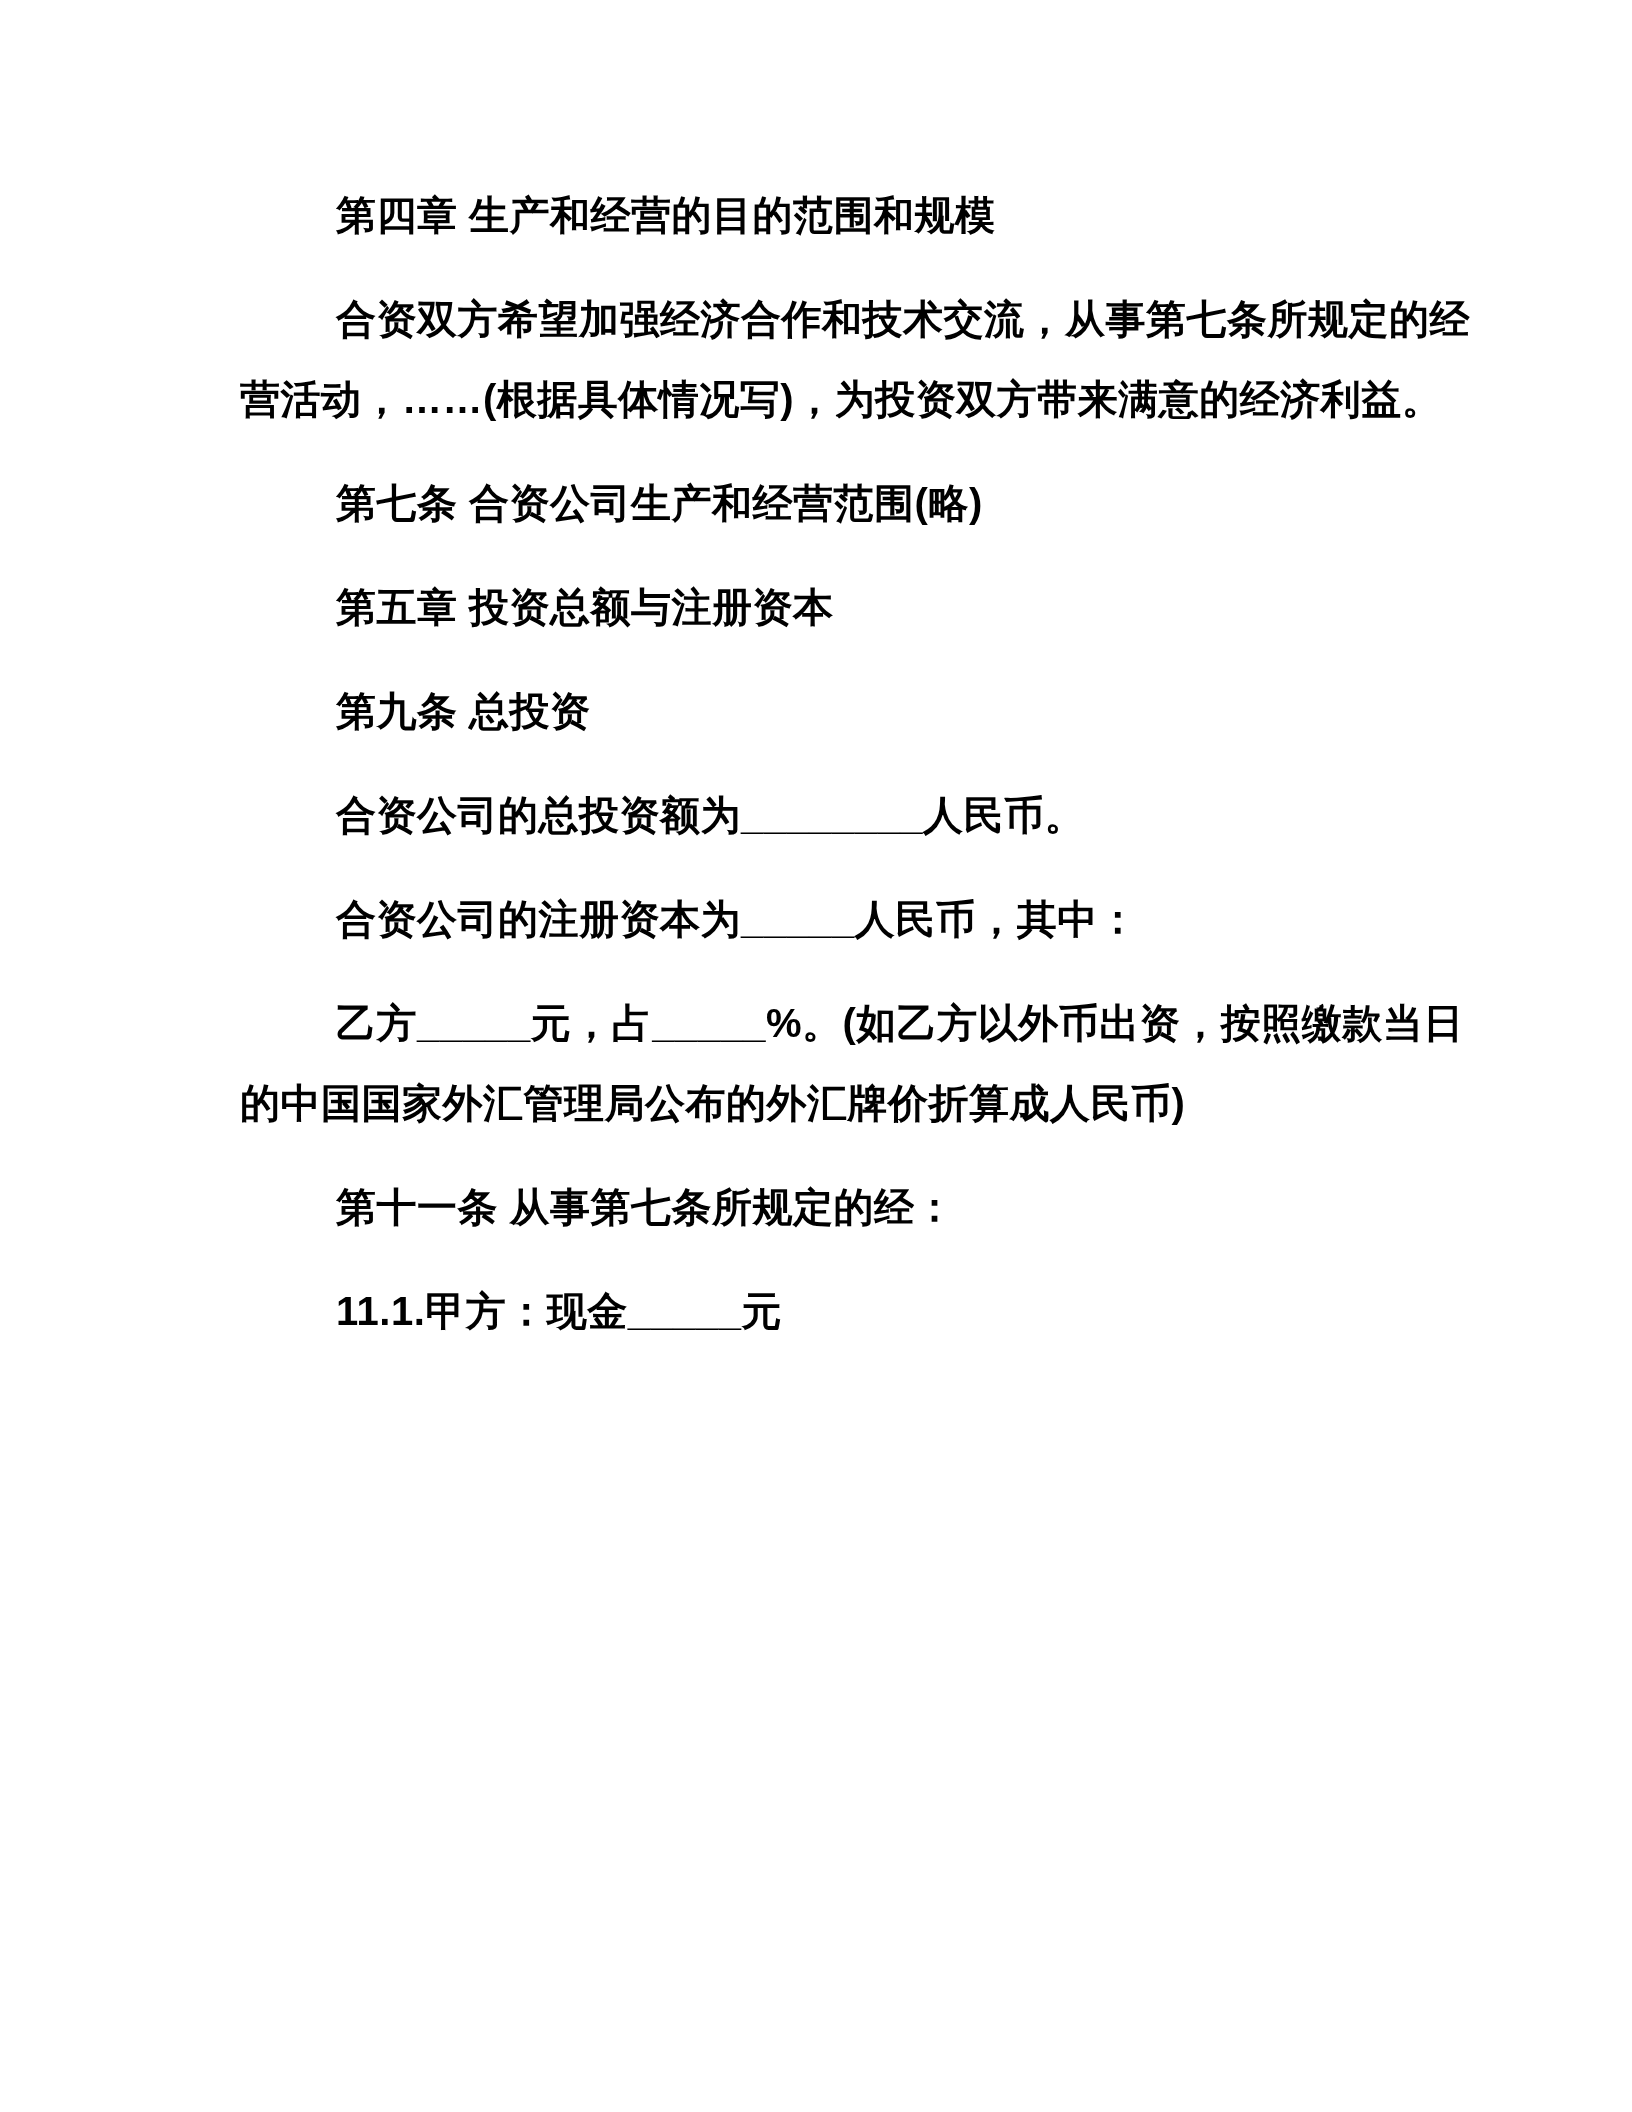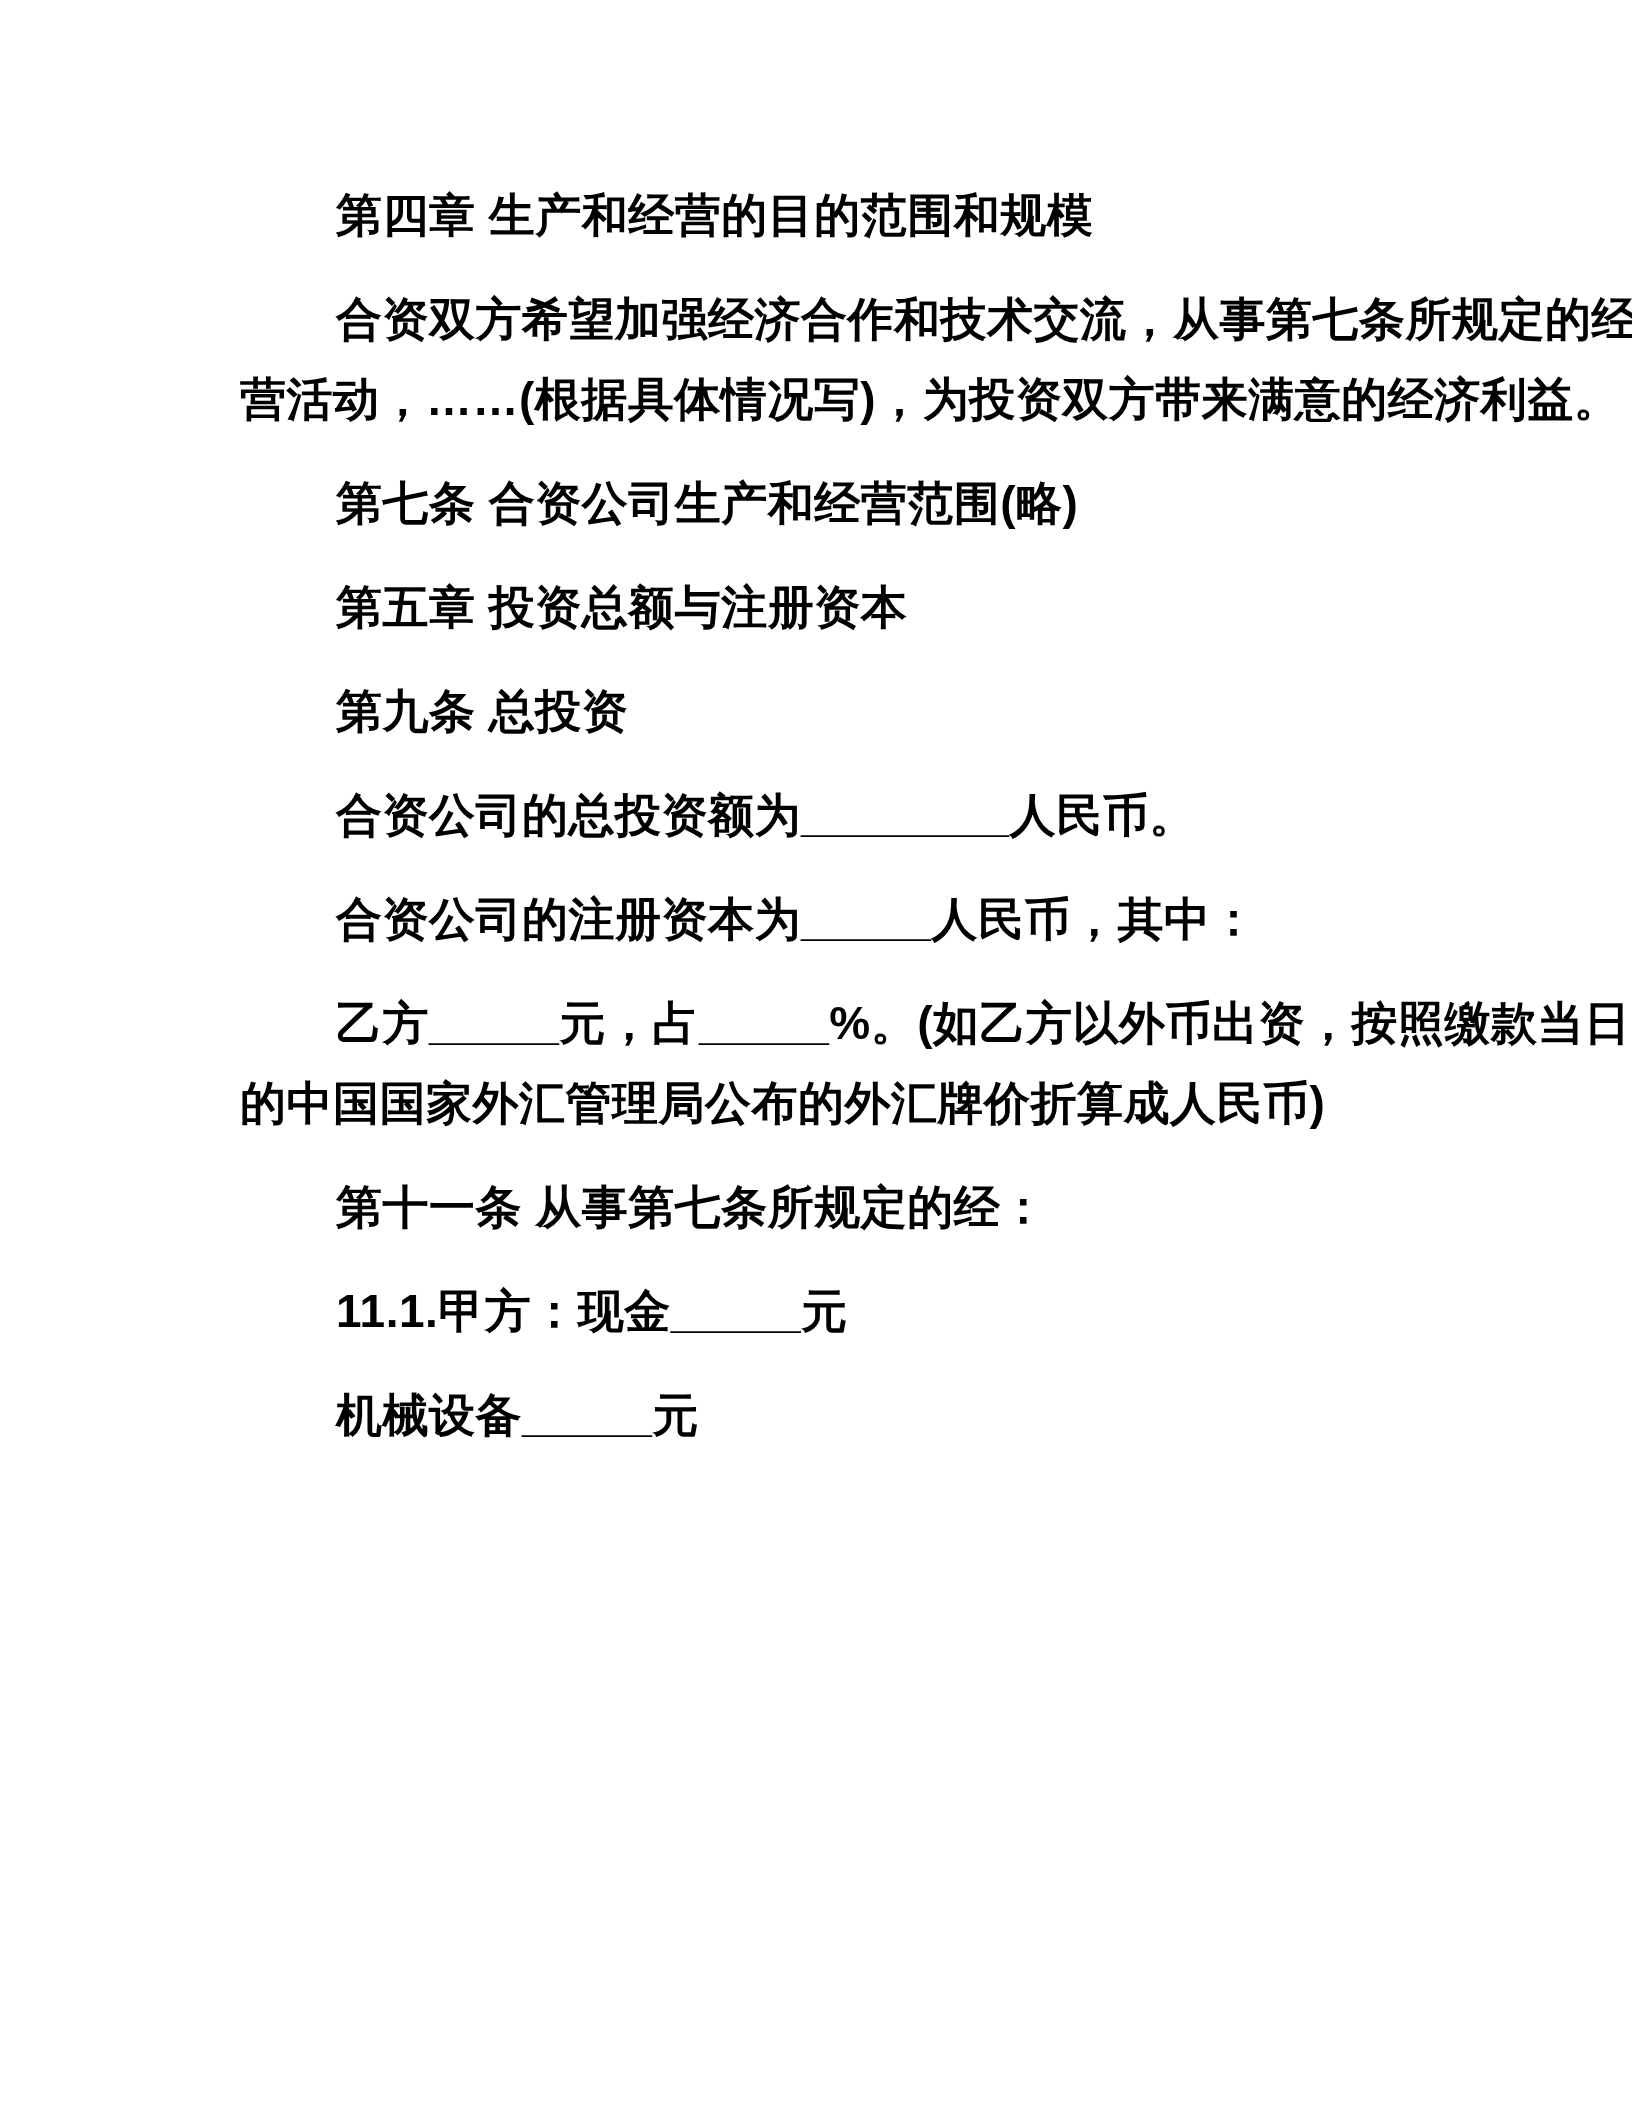--- a/index.html
+++ b/index.html
@@ -12,21 +12,21 @@
     width: 1632px;
     height: 2112px;
     background: #ffffff;
     overflow: hidden;
     box-sizing: border-box;
     padding: 175px 240px 0 240px;
     font-family: "Liberation Sans", "DejaVu Sans", sans-serif;
   }
   .para {
     margin: 0 0 24px 0;
-    font-size: 46px;
+    font-size: 40px;
     line-height: 80px;
     font-weight: bold;
     color: #000000;
     text-indent: 96px;
     white-space: pre;      
     letter-spacing: 0.5px;
   }
 </style>
 </head>
 <body>
@@ -37,14 +37,13 @@
 营活动，……(根据具体情况写)，为投资双方带来满意的经济利益。</p>
   <p class="para">第七条 合资公司生产和经营范围(略)</p>
   <p class="para">第五章 投资总额与注册资本</p>
   <p class="para">第九条 总投资</p>
   <p class="para">合资公司的总投资额为________人民币。</p>
   <p class="para">合资公司的注册资本为_____人民币，其中：</p>
   <p class="para">乙方_____元，占_____%。(如乙方以外币出资，按照缴款当日
 的中国国家外汇管理局公布的外汇牌价折算成人民币)</p>
   <p class="para">第十一条 从事第七条所规定的经：</p>
   <p class="para">11.1.甲方：现金_____元</p>
-  <p class="para">机械设备_____元</p>
 </div>
 
 </body></html>

